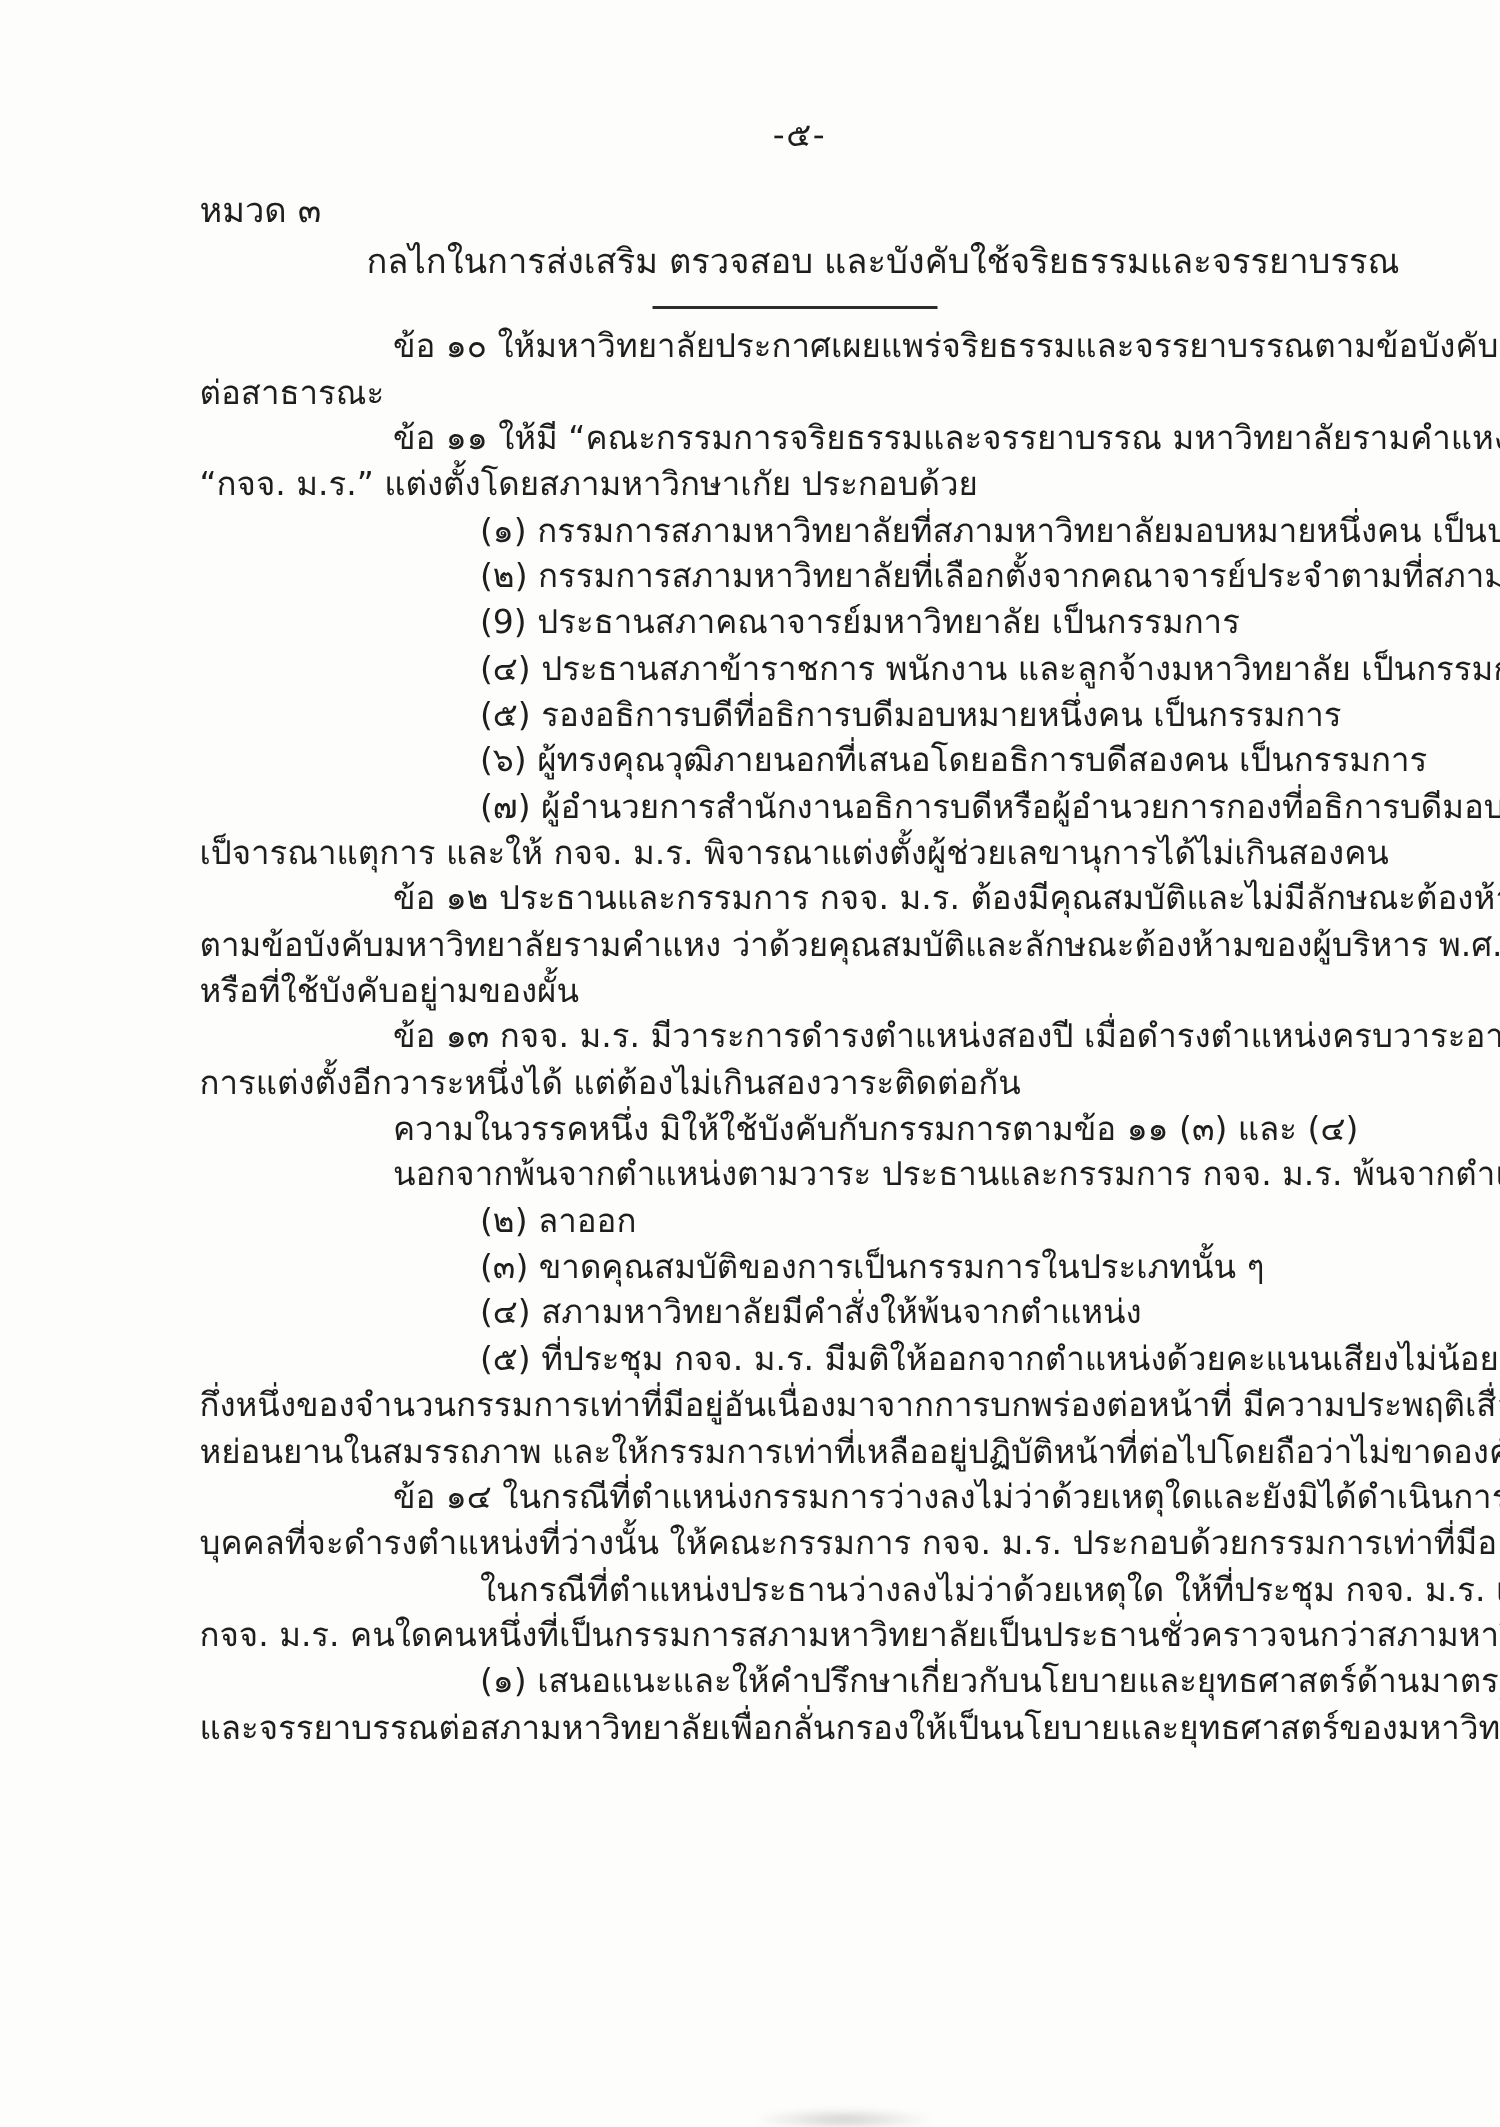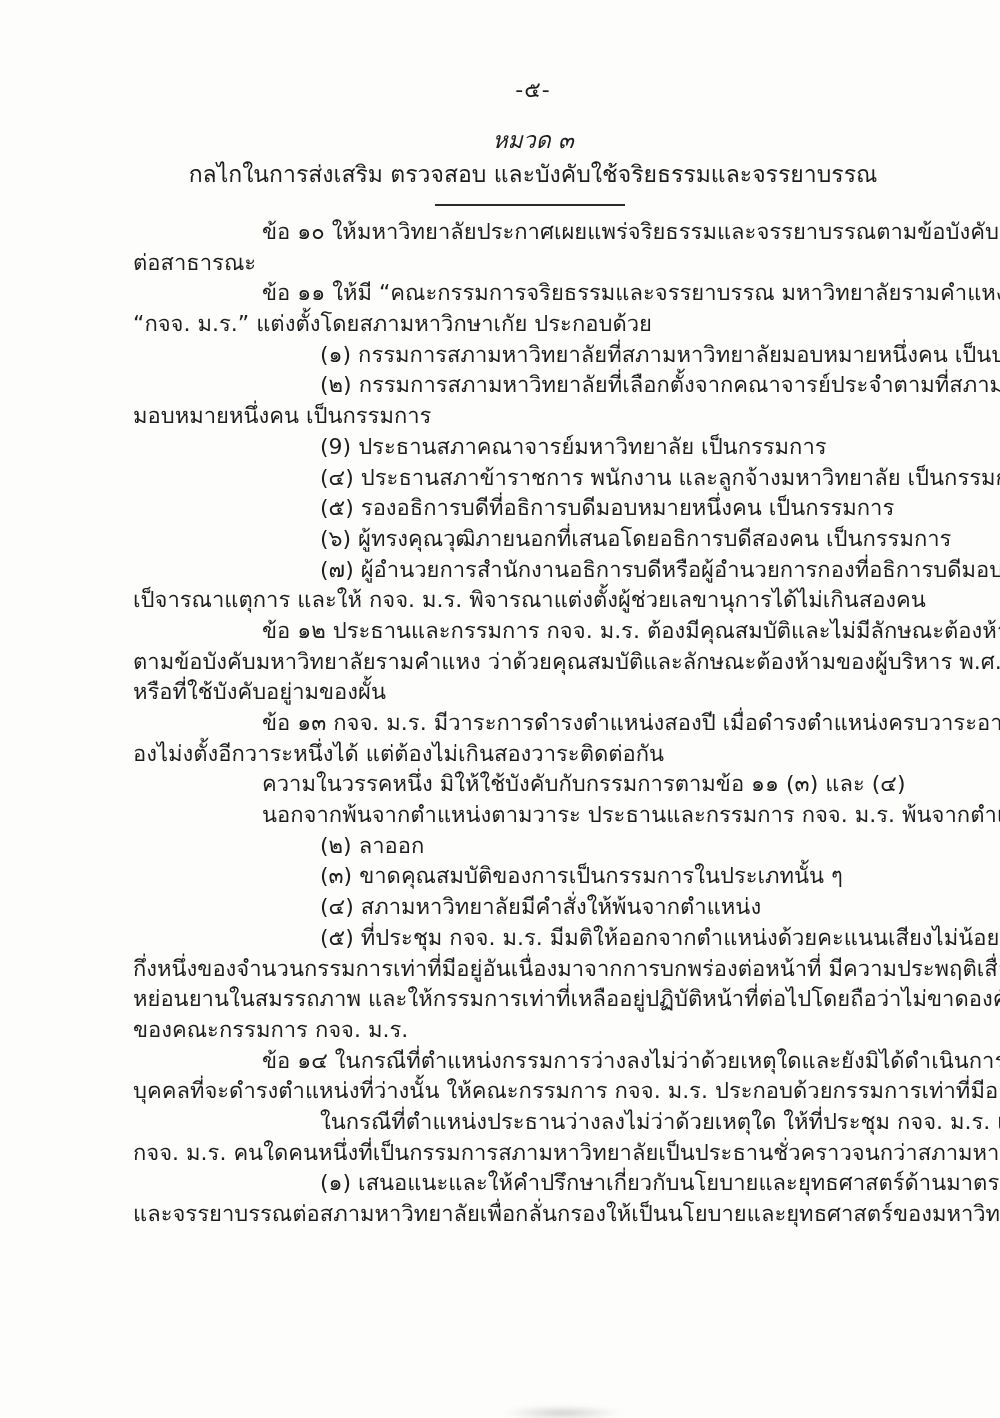--- a/index.html
+++ b/index.html
@@ -17,25 +17,25 @@
   }
   .page{
     position:absolute;inset:0;
   }
   .page-number{
     position:absolute;top:72px;left:133px;width:800px;
     text-align:center;font-size:22px;letter-spacing:1px;
   }
   .chapter-heading{
     position:absolute;top:122px;left:133px;width:800px;
-    text-align:center;font-size:23px;font-style:italic;
+    text-align:left;font-size:23px;
   }
   .chapter-title{
     position:absolute;top:156px;left:133px;width:800px;
-    text-align:center;font-size:23px;
+    text-align:right;font-size:23px;
   }
   .section-divider{
     position:absolute;top:204px;left:435px;width:190px;height:0;
     border-top:2.5px solid #2c2c2c;
   }
   .doc-body{
     position:absolute;top:217px;left:133px;width:810px;
     font-size:22px;line-height:30.7px;
   }
   .line{
@@ -59,41 +59,39 @@
   <div class="chapter-heading">หมวด ๓</div>
   <div class="chapter-title">กลไกในการส่งเสริม ตรวจสอบ และบังคับใช้จริยธรรมและจรรยาบรรณ</div>
   <div class="section-divider"></div>
   <div class="doc-body">
       <div class="line para">ข้อ ๑๐ ให้มหาวิทยาลัยประกาศเผยแพร่จริยธรรมและจรรยาบรรณตามข้อบังคับนี้</div>
       <div class="line none">ต่อสาธารณะ</div>
       <div class="line para">ข้อ ๑๑ ให้มี “คณะกรรมการจริยธรรมและจรรยาบรรณ มหาวิทยาลัยรามคำแหง” เรียกโดยย่อว่า</div>
       <div class="line none">“กจจ. ม.ร.” แต่งตั้งโดยสภามหาวิกษาเกัย ประกอบด้วย</div>
       <div class="line list">(๑) กรรมการสภามหาวิทยาลัยที่สภามหาวิทยาลัยมอบหมายหนึ่งคน เป็นประธาน</div>
       <div class="line list">(๒) กรรมการสภามหาวิทยาลัยที่เลือกตั้งจากคณาจารย์ประจำตามที่สภามหาวิทยาลัย</div>
-      <div class="line none">มอบหมายหนึ่งคน เป็นกรรมการ</div>
       <div class="line list">(9) ประธานสภาคณาจารย์มหาวิทยาลัย เป็นกรรมการ</div>
       <div class="line list">(๔) ประธานสภาข้าราชการ พนักงาน และลูกจ้างมหาวิทยาลัย เป็นกรรมการ</div>
       <div class="line list">(๕) รองอธิการบดีที่อธิการบดีมอบหมายหนึ่งคน เป็นกรรมการ</div>
       <div class="line list">(๖) ผู้ทรงคุณวุฒิภายนอกที่เสนอโดยอธิการบดีสองคน เป็นกรรมการ</div>
       <div class="line list">(๗) ผู้อำนวยการสำนักงานอธิการบดีหรือผู้อำนวยการกองที่อธิการบดีมอบหมายหนึ่งคน</div>
       <div class="line none">เป็จารณาแตุการ และให้ กจจ. ม.ร. พิจารณาแต่งตั้งผู้ช่วยเลขานุการได้ไม่เกินสองคน</div>
       <div class="line para">ข้อ ๑๒ ประธานและกรรมการ กจจ. ม.ร. ต้องมีคุณสมบัติและไม่มีลักษณะต้องห้าม</div>
       <div class="line none">ตามข้อบังคับมหาวิทยาลัยรามคำแหง ว่าด้วยคุณสมบัติและลักษณะต้องห้ามของผู้บริหาร พ.ศ. ๒๕๖๒</div>
       <div class="line none">หรือที่ใช้บังคับอยู่ามของผั้น</div>
       <div class="line para">ข้อ ๑๓ กจจ. ม.ร. มีวาระการดำรงตำแหน่งสองปี เมื่อดำรงตำแหน่งครบวาระอาจได้รับ</div>
-      <div class="line none">องไม่งตั้งอีกวาระหนึ่งได้ แต่ต้องไม่เกินสองวาระติดต่อกัน</div>
+      <div class="line none">การแต่งตั้งอีกวาระหนึ่งได้ แต่ต้องไม่เกินสองวาระติดต่อกัน</div>
       <div class="line para">ความในวรรคหนึ่ง มิให้ใช้บังคับกับกรรมการตามข้อ ๑๑ (๓) และ (๔)</div>
       <div class="line para">นอกจากพ้นจากตำแหน่งตามวาระ ประธานและกรรมการ กจจ. ม.ร. พ้นจากตำแหน่ง เมื่อ</div>
       <div class="line list">(๒) ลาออก</div>
       <div class="line list">(๓) ขาดคุณสมบัติของการเป็นกรรมการในประเภทนั้น ๆ</div>
       <div class="line list">(๔) สภามหาวิทยาลัยมีคำสั่งให้พ้นจากตำแหน่ง</div>
       <div class="line list">(๕) ที่ประชุม กจจ. ม.ร. มีมติให้ออกจากตำแหน่งด้วยคะแนนเสียงไม่น้อยกว่า</div>
       <div class="line none">กึ่งหนึ่งของจำนวนกรรมการเท่าที่มีอยู่อันเนื่องมาจากการบกพร่องต่อหน้าที่ มีความประพฤติเสื่อมเสีย หรือ</div>
       <div class="line none">หย่อนยานในสมรรถภาพ และให้กรรมการเท่าที่เหลืออยู่ปฏิบัติหน้าที่ต่อไปโดยถือว่าไม่ขาดองค์ประกอบ</div>
-      <div class="line none">ของคณะกรรมการ กจจ. ม.ร.</div>
       <div class="line para">ข้อ ๑๔ ในกรณีที่ตำแหน่งกรรมการว่างลงไม่ว่าด้วยเหตุใดและยังมิได้ดำเนินการให้ได้มาซึ่ง</div>
       <div class="line none">บุคคลที่จะดำรงตำแหน่งที่ว่างนั้น ให้คณะกรรมการ กจจ. ม.ร. ประกอบด้วยกรรมการเท่าที่มีอยู่</div>
       <div class="line list">ในกรณีที่ตำแหน่งประธานว่างลงไม่ว่าด้วยเหตุใด ให้ที่ประชุม กจจ. ม.ร. เลือกกรรมการ</div>
       <div class="line none">กจจ. ม.ร. คนใดคนหนึ่งที่เป็นกรรมการสภามหาวิทยาลัยเป็นประธานชั่วคราวจนกว่าสภามหาวิทยาลัย</div>
       <div class="line list">(๑) เสนอแนะและให้คำปรึกษาเกี่ยวกับนโยบายและยุทธศาสตร์ด้านมาตรฐานทางจริยธรรม</div>
       <div class="line none">และจรรยาบรรณต่อสภามหาวิทยาลัยเพื่อกลั่นกรองให้เป็นนโยบายและยุทธศาสตร์ของมหาวิทยาลัยต่อไป</div>
     </div>
   <div class="scan-smudge"></div>
 </div>
 

